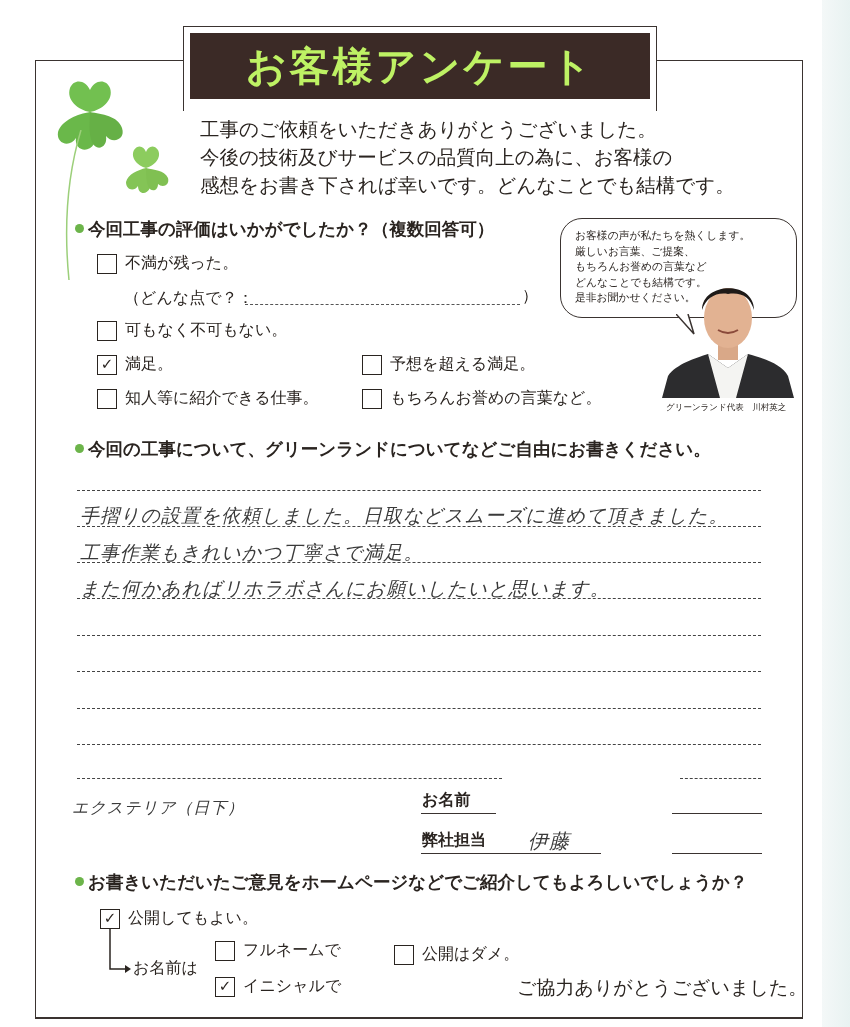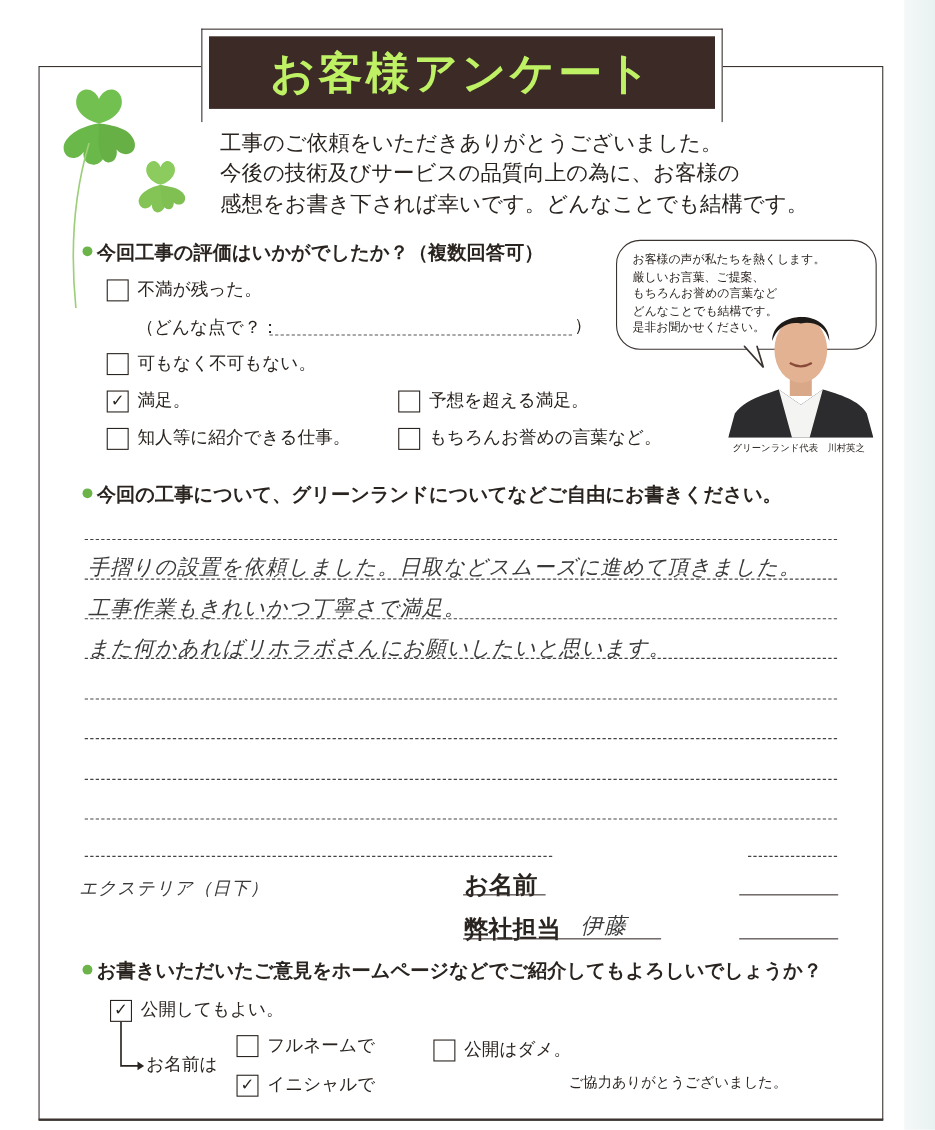--- a/index.html
+++ b/index.html
@@ -36,23 +36,23 @@
   .bubble { position:absolute; left:537px; top:218px; width:237px; height:100px; border:1.6px solid #3a3330;
             border-radius:22px; background:#fff; box-sizing:border-box; padding:9px 0 0 14px; font-size:10.8px; line-height:15.5px;margin-left:23px; }
   .bubble div { white-space:nowrap; }
   .bubble-tail { position:absolute; left:676px; top:314px; width:20px; height:22px; }
   .photo { position:absolute; left:662px; top:268px; width:132px; height:130px; }
   .caption { position:absolute; left:666px; top:402px; font-size:8.5px; white-space:nowrap; }
 
   .dline { position:absolute; left:77px; width:684px; border-top:1.2px dashed #444; height:0; }
   .hand { position:absolute; font-family:"DejaVu Serif", serif; font-size:19px; color:#3a3a3a; white-space:nowrap; font-style:italic; letter-spacing:1px; }
 
-  .label { position:absolute; font-size:22px; font-weight:bold; white-space:nowrap;text-align:center; }
+  .label { position:absolute; font-size:16px; font-weight:bold; white-space:nowrap;text-align:center; }
   .uline { position:absolute; border-top:1.5px solid #3a3330; height:0; }
-  .thanks { position:absolute; left:517px; top:975px; font-size:13px; white-space:nowrap;text-align:right; }
+  .thanks { position:absolute; left:517px; top:975px; font-size:19px; white-space:nowrap;text-align:right; }
   .arrow { position:absolute; }
 </style>
 </head>
 <body>
 
 <div class="page-edge"></div>
 <div class="frame"></div>
 <div class="frame-bottom"></div>
 
 <div class="title-outer"></div>

